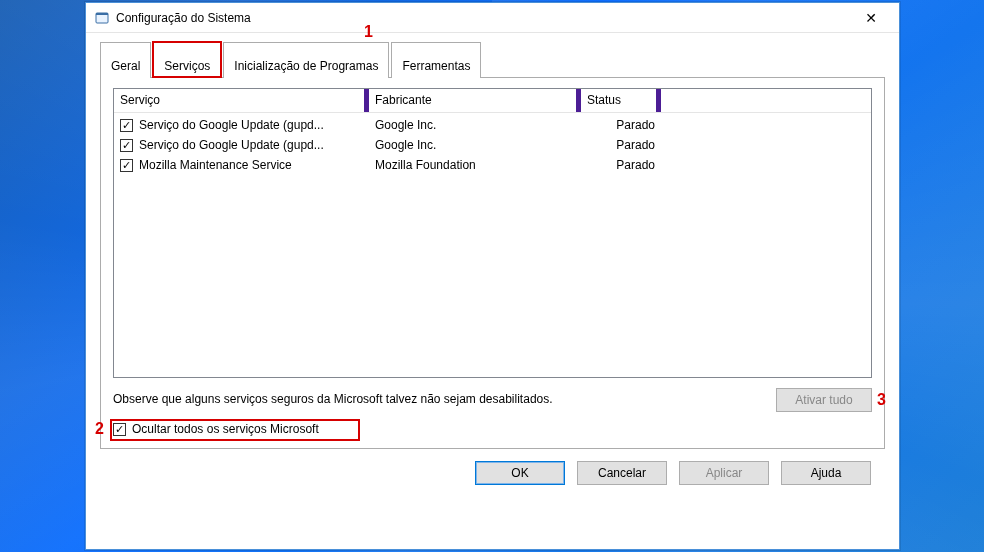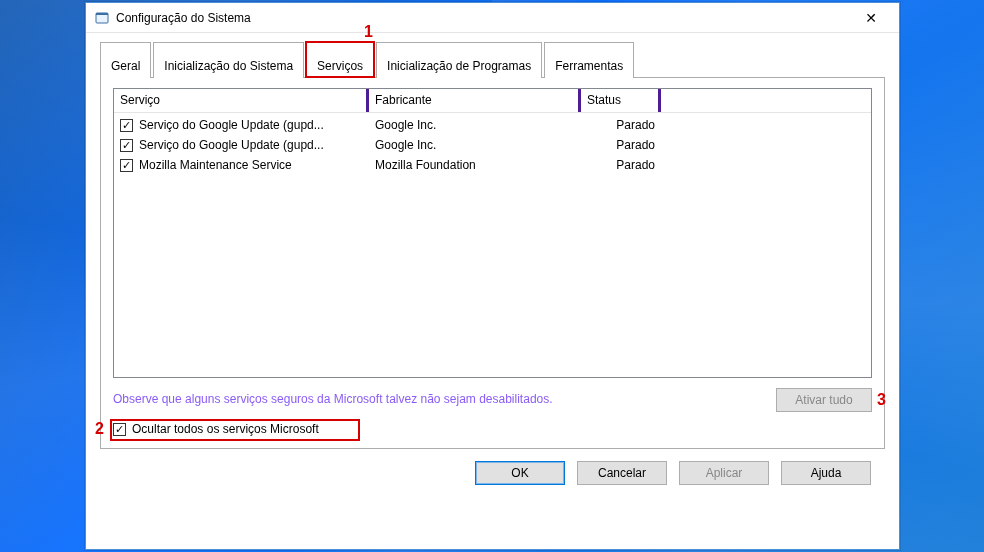--- a/index.html
+++ b/index.html
@@ -101,21 +101,21 @@
   background:#fff;
   overflow:hidden;
 }
 .listview .header-row {
   display:flex;
   height: 24px;
   border-bottom: 1px solid #e5e5e5;
 }
 .listview .col {
   padding: 4px 6px;
-  border-right: 3px solid #4c1d95;
+  border-right: 5px solid #4c1d95;
   overflow:hidden; white-space:nowrap; text-overflow:ellipsis;
 }
 .col-service { width: 255px; }
 .col-vendor { width: 212px; }
 .col-status { width: 80px; }
 .col-date { flex:1; border-right:none; }
 .listview .body { padding-top:2px; }
 .listview .row {
   display:flex;
   height: 20px;
@@ -138,21 +138,21 @@
   display:inline-flex; align-items:center; justify-content:center;
   font-size:11px; line-height:1;
   flex-shrink:0;
 }
 .note-row {
   display:flex;
   align-items:center;
   margin-top: 10px;
   gap: 10px;
 }
-.note { flex:1; color:#8b5cf6; font-size:12px; line-height:1.3; }
+.note { flex:1; color:#000000; font-size:12px; line-height:1.3; }
 .btn {
   min-width: 96px;
   height: 24px;
   border: 1px solid #adadad;
   background: #e1e1e1;
   padding: 0 12px;
   cursor: pointer;
   font-family: inherit;
   font-size: 12px;
 }
@@ -195,21 +195,20 @@
       <span>✕</span>
     </div>
   </div>
 
   <div class="client">
 
     <div style="position:relative;">
       <span class="step-number" style="left:264px; top:-18px;">1</span>
       <div class="tabs">
         <div class="tab"><span>Geral</span></div>
-        <div class="tab"><span>Inicialização do Sistema</span></div>
         <div class="tab active" style="position:relative;">
           <span>Serviços</span>
           <span class="tab-highlight" style="left:-2px; top:-2px; right:-2px; bottom:-1px;"></span>
         </div>
         <div class="tab"><span>Inicialização de Programas</span></div>
         <div class="tab"><span>Ferramentas</span></div>
       </div>
     </div>
 
     <div class="pane">

